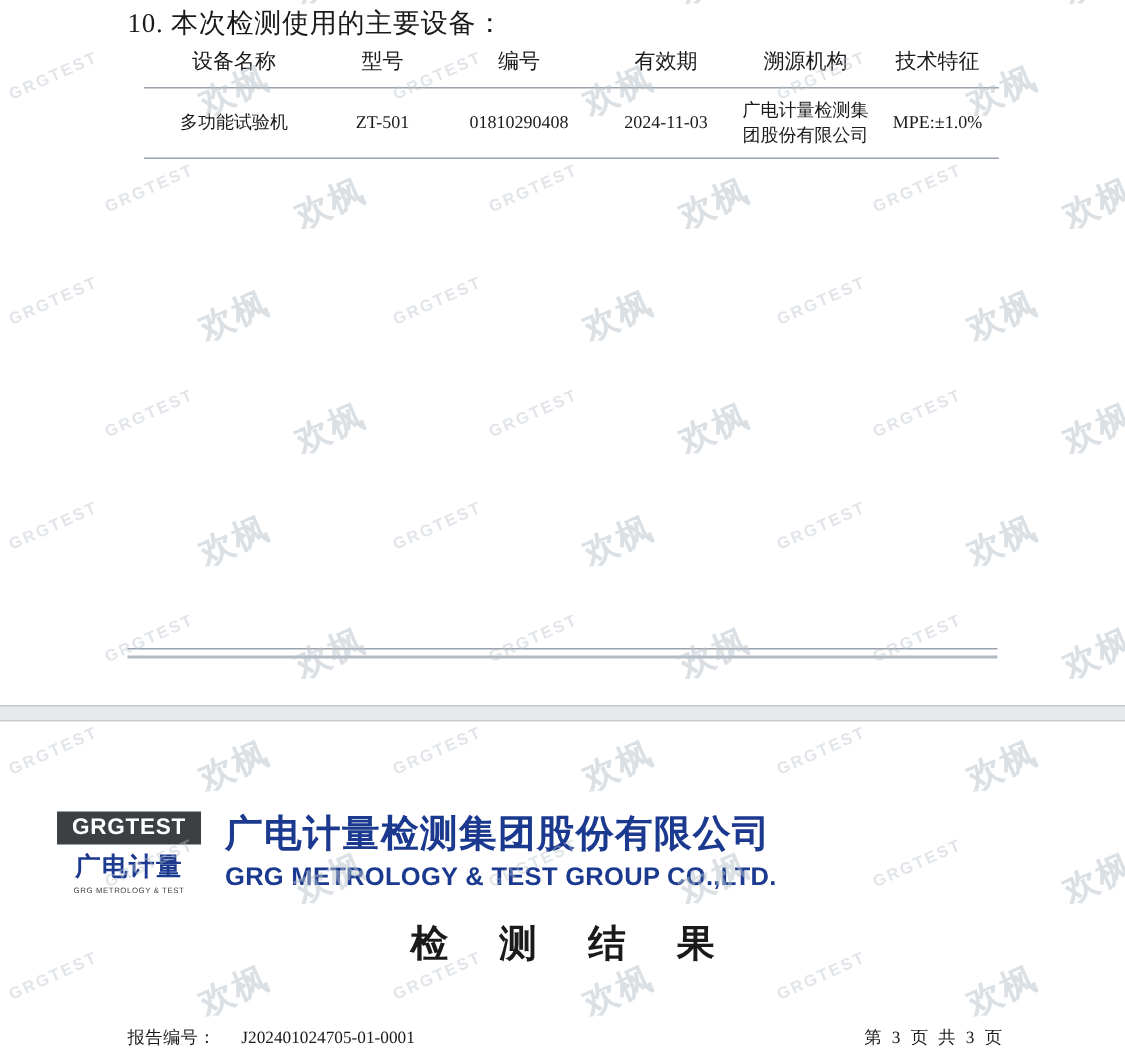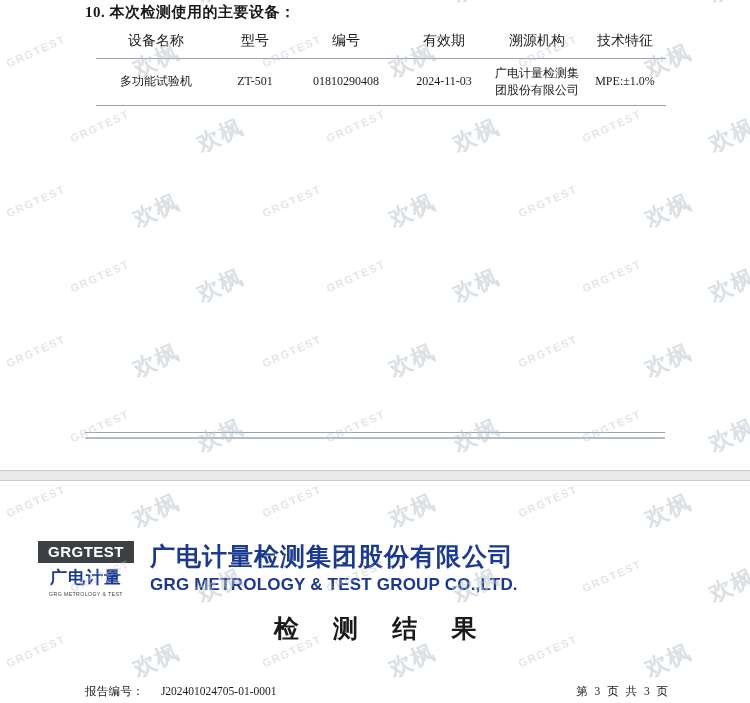--- a/index.html
+++ b/index.html
@@ -50,22 +50,22 @@
     position: absolute;
     left: 0; top: 0;
     width: 750px;
     height: 470px;
     background: #fff;
     z-index: 1;
   }
 
   .sec {
     position: absolute;
-    font-size: 15px;
-    font-weight: bold;
+    font-size: 18px;
+    font-weight: normal;
     letter-spacing: .5px;
   }
   #sec10 { left: 85px; top: 3px; }
   #sec11 { left: 85px; top: 330px; }
 
   
   .eq-table {
     position: absolute;
     left: 96px;
     top: 24px;

